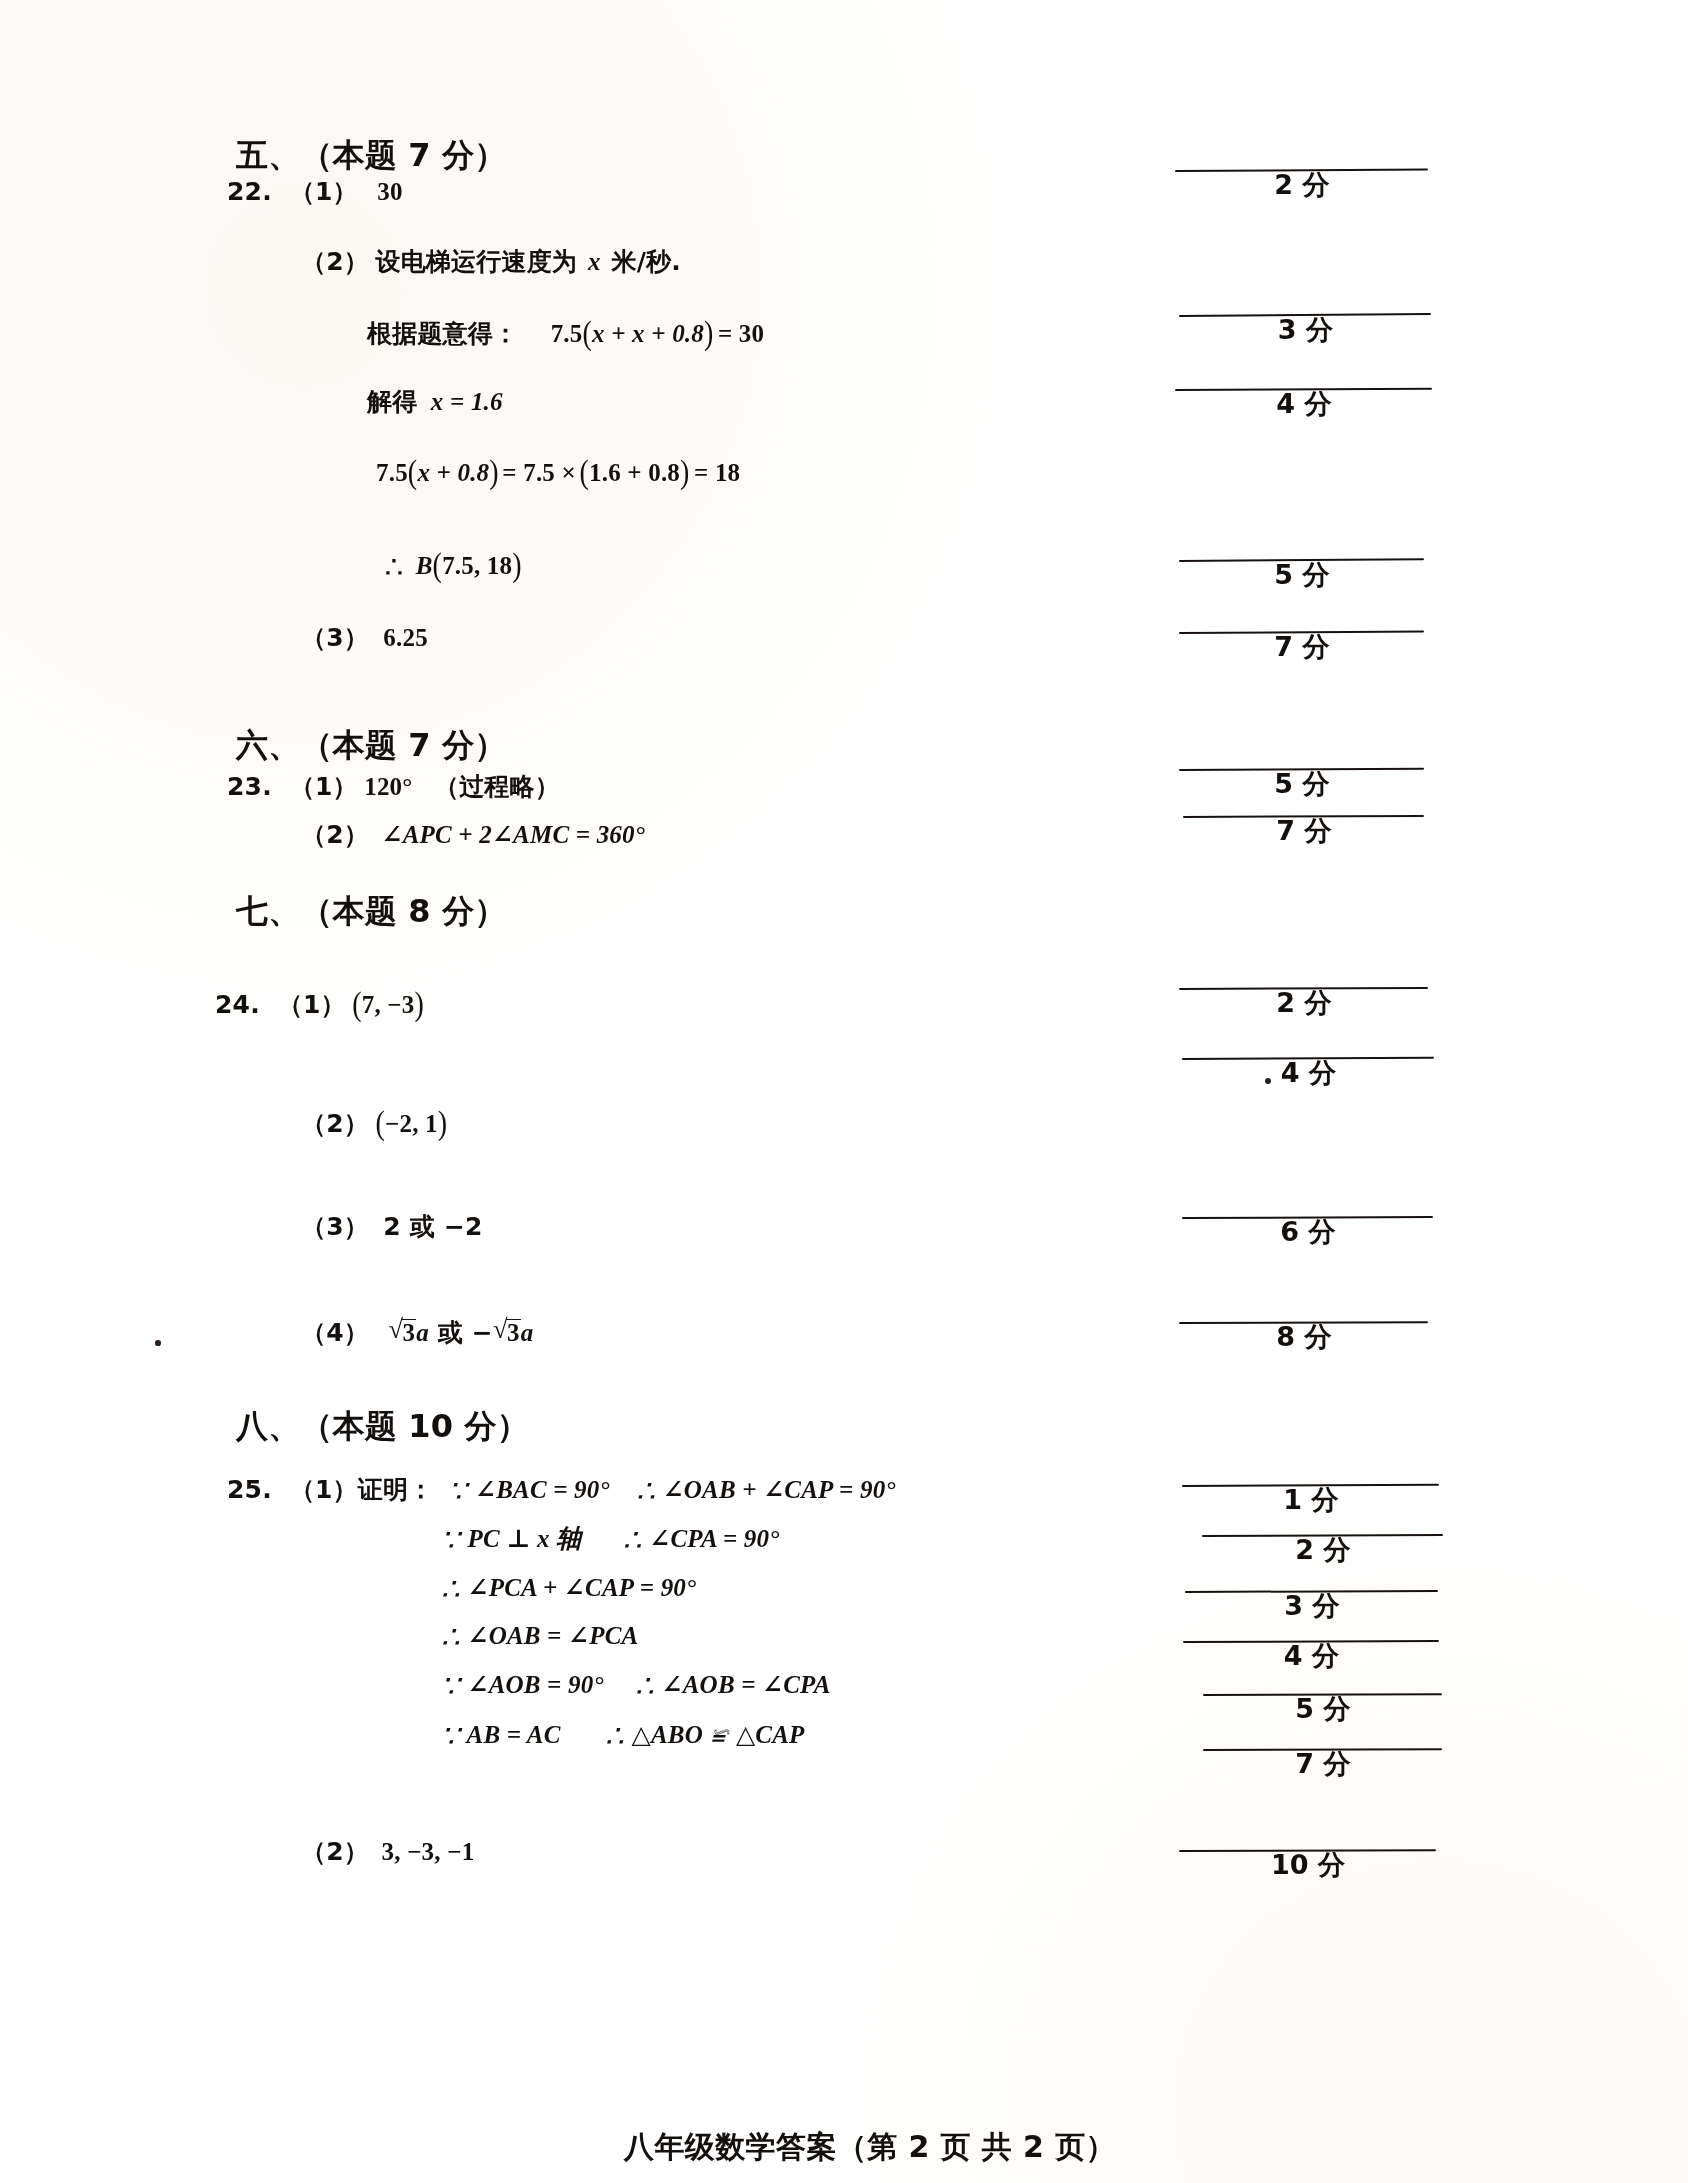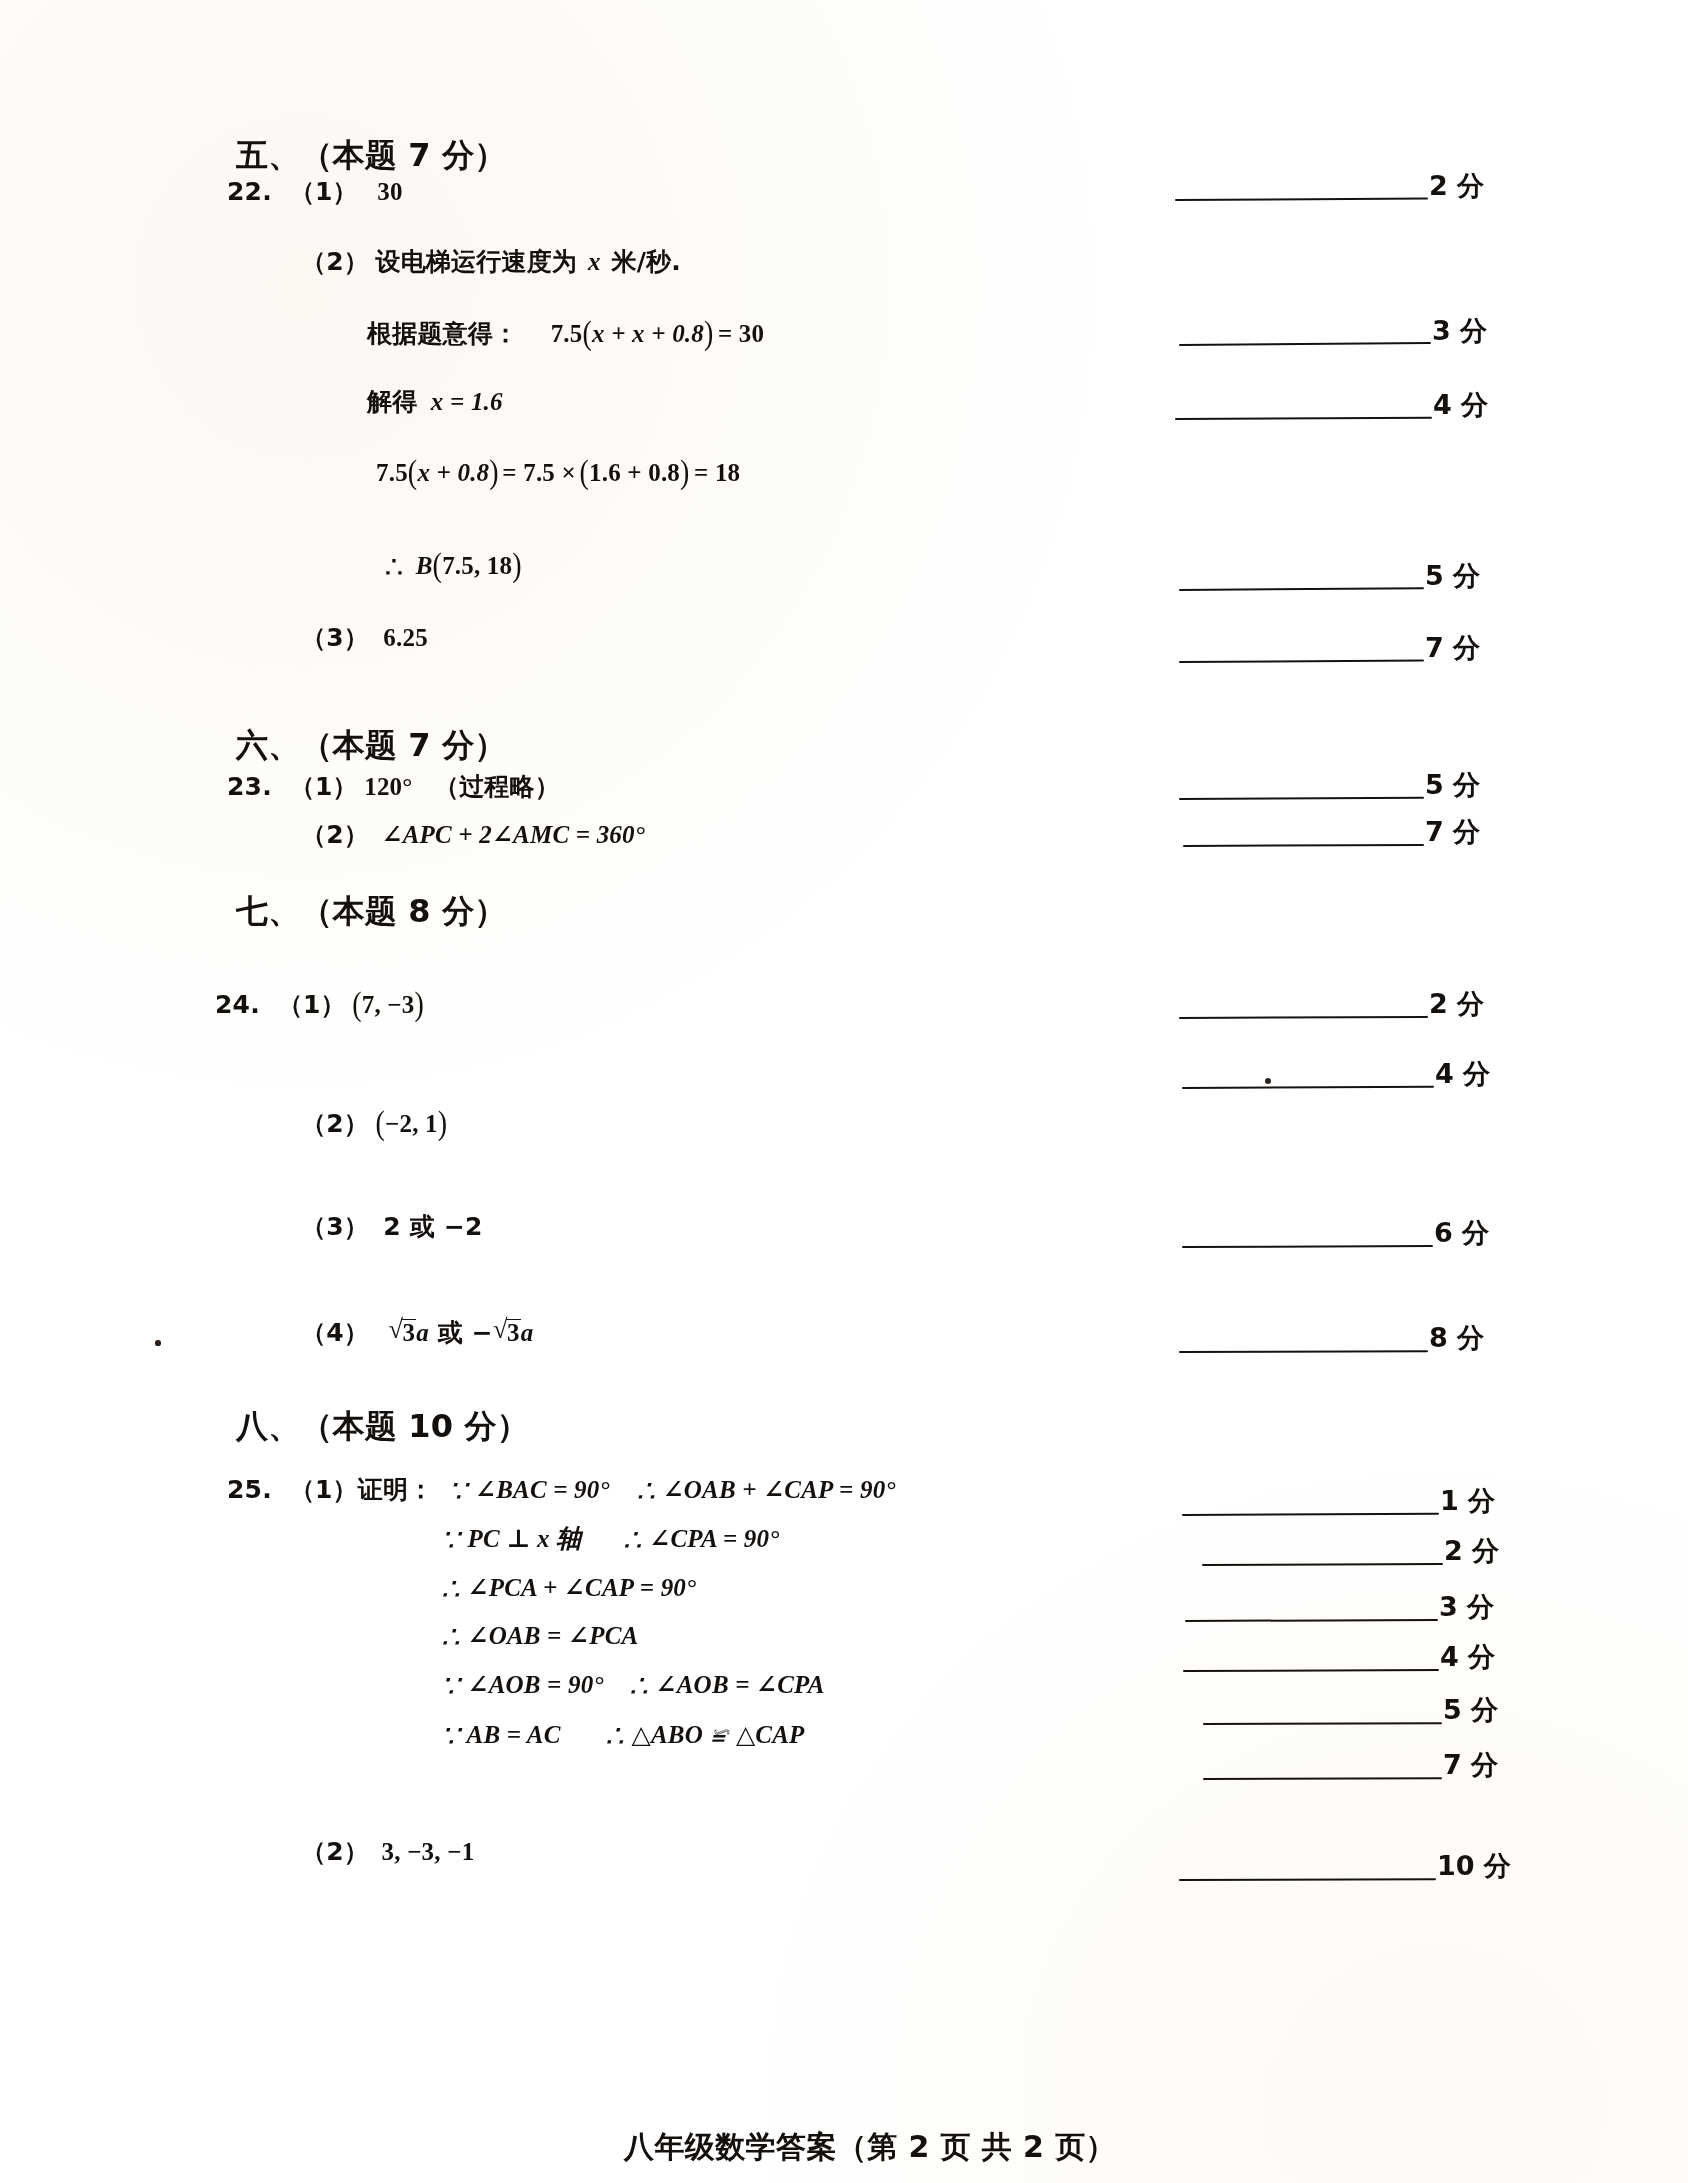--- a/index.html
+++ b/index.html
@@ -36,22 +36,23 @@
 
   
   .sec-head{font-size:32px;}
 
   .qline{font-size:25px;}
 
   
   .score-row{
     position:absolute;
     display:flex;
-    align-items:flex-end;
+    align-items:center;
     height:31px;
+    flex-direction:column;
   }
   .leader{
     display:block;
     height:2.2px;
     background:#17120f;
     border-radius:1.3px;
     transform-origin:left center;
   }
   .score-txt{
     font-size:27px;font-weight:700;
@@ -195,21 +196,21 @@
   <div class="ln qline" style="left:441px;top:1575px;">
     <span class="math">∴ ∠PCA + ∠CAP = 90°</span>
   </div>
 
   <div class="ln qline" style="left:441px;top:1623px;">
     <span class="math">∴ ∠OAB = ∠PCA</span>
   </div>
 
   <div class="ln qline" style="left:441px;top:1672px;">
     <span class="math">∵ ∠AOB = 90°</span>
-    <span class="math" style="margin-left:19px;">∴ ∠AOB = ∠CPA</span>
+    <span class="math" style="margin-left:25px;">∴ ∠AOB = ∠CPA</span>
   </div>
 
   <div class="ln qline" style="left:441px;top:1722px;">
     <span class="math">∵ AB = AC</span>
     <span class="math" style="margin-left:38px;">∴ △ABO ≌ △CAP</span>
   </div>
 
   <div class="ln qline" style="left:301px;top:1839px;">
     <span class="cjk">（2）</span>
     <span class="up" style="margin-left:6.1px;">3, −3, −1</span>

